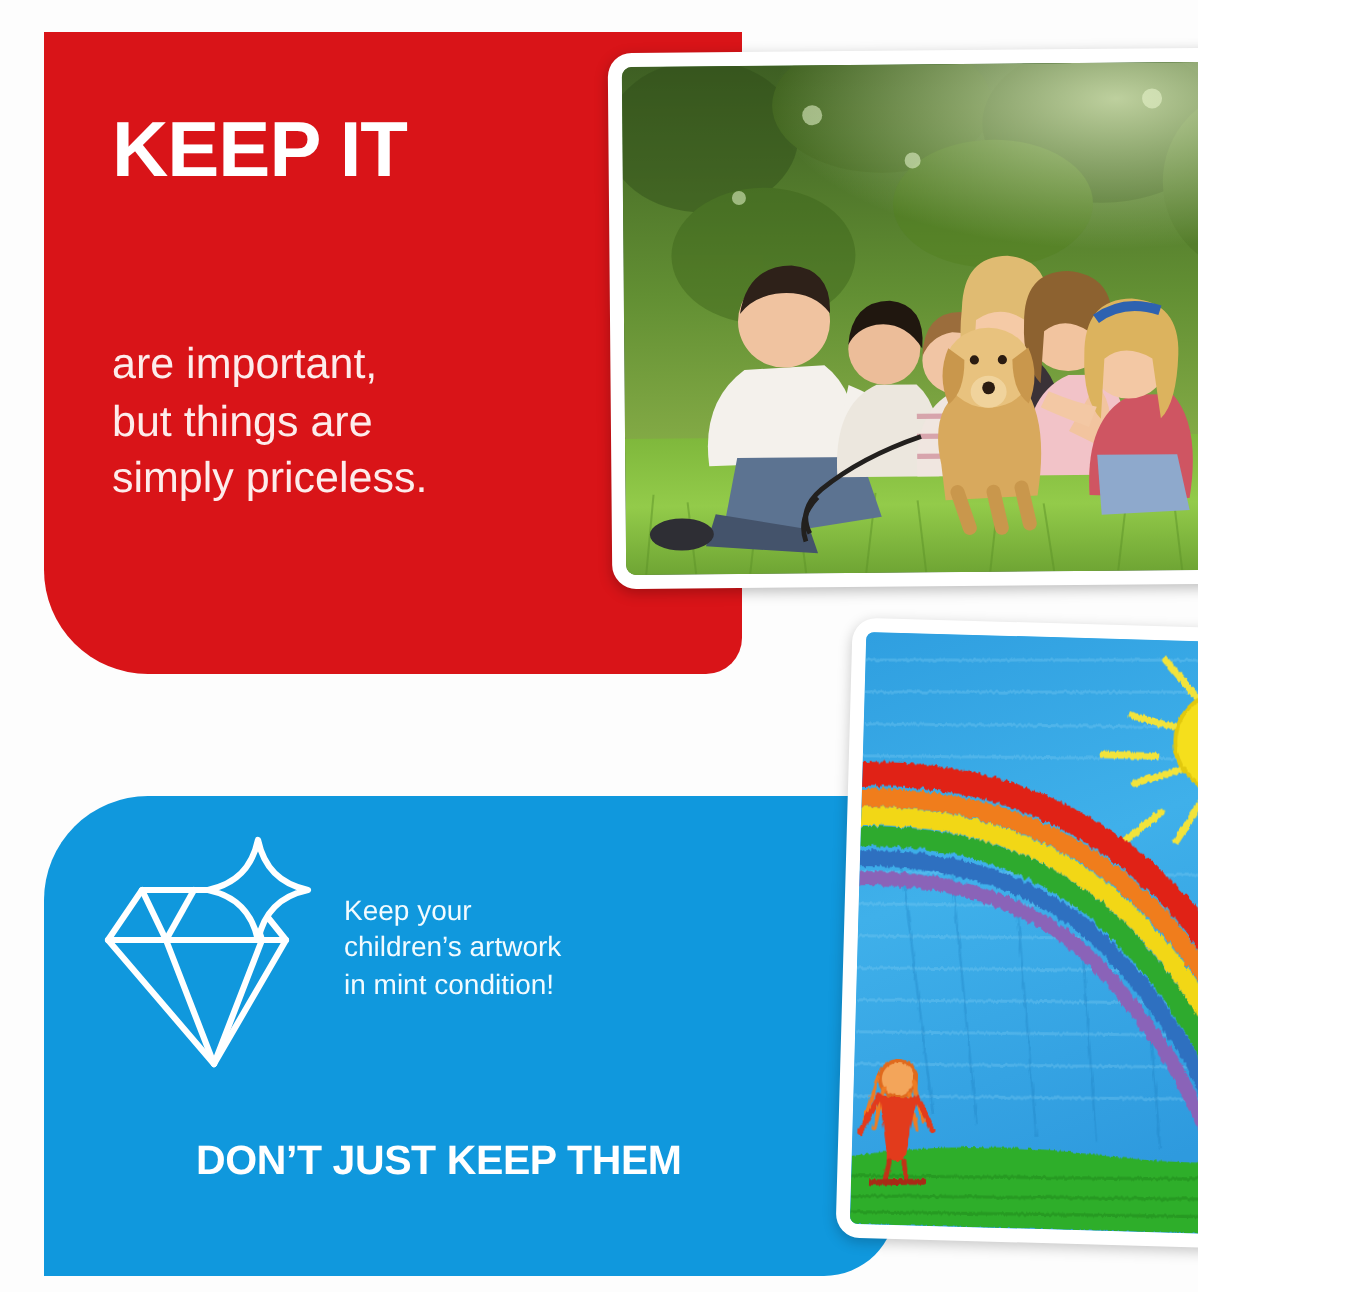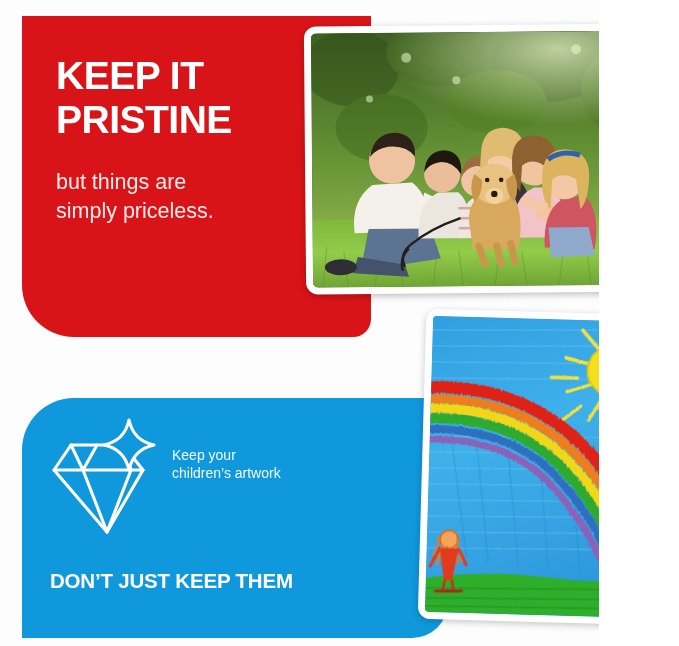--- a/index.html
+++ b/index.html
@@ -81,21 +81,21 @@
     position: absolute;
     left: 50px;
     top: 568px;
     width: 380px;
     color: #ffffff;
     font-size: 20.5px;
     font-weight: bold;
     line-height: 1.28;
     letter-spacing: -0.2px;
   }
-  .blue-tagline .t-line { display: block; white-space: nowrap; }
+  .blue-tagline .t-line { display: block; white-space: nowrap; margin-left: 48px; }
 
   
   .photo-frame {
     position: absolute;
     left: 305px;
     top: 25px;
     width: 357px;
     height: 268px;
     background: #ffffff;
     border-radius: 12px;
@@ -138,23 +138,23 @@
   svg { display: block; }
 </style>
 </head>
 <body>
 
 <div id="stage">
 
   <div class="red-panel">
     <div class="red-headline">
       <span class="hl-line">KEEP IT</span>
-      <span class="hl-line">PRISTINE</span>
     </div>
     <div class="red-sub">
+      <span class="sub-line">are important,</span>
       <span class="sub-line">but things are</span>
       <span class="sub-line">simply priceless.</span>
     </div>
   </div>
 
   <div class="blue-panel"></div>
 
   <div class="gem-icon">
     <svg viewBox="0 0 110 124" width="110" height="124">
       <g fill="none" stroke="#ffffff" stroke-width="3.1" stroke-linejoin="round" stroke-linecap="round">
@@ -173,20 +173,21 @@
         <path d="M81 52 L68 27"></path>
       </g>
 
       <path d="M79 2 C82 16 90 24 104 27 C90 30 82 38 79 52 C76 38 68 30 54 27 C68 24 76 16 79 2 Z" fill="#1098dd" stroke="#ffffff" stroke-width="3.1" stroke-linejoin="round"></path>
     </svg>
   </div>
 
   <div class="blue-body">
     <span class="b-line">Keep your</span>
     <span class="b-line">children’s artwork</span>
+    <span class="b-line">in mint condition!</span>
   </div>
 
   <div class="blue-tagline">
     <span class="t-line">DON’T JUST KEEP THEM</span>
   </div>
 
   <div class="photo-frame">
     <div class="photo-inner">
       <svg viewBox="0 0 343 254" width="100%" height="100%" preserveAspectRatio="none">
         <defs>

